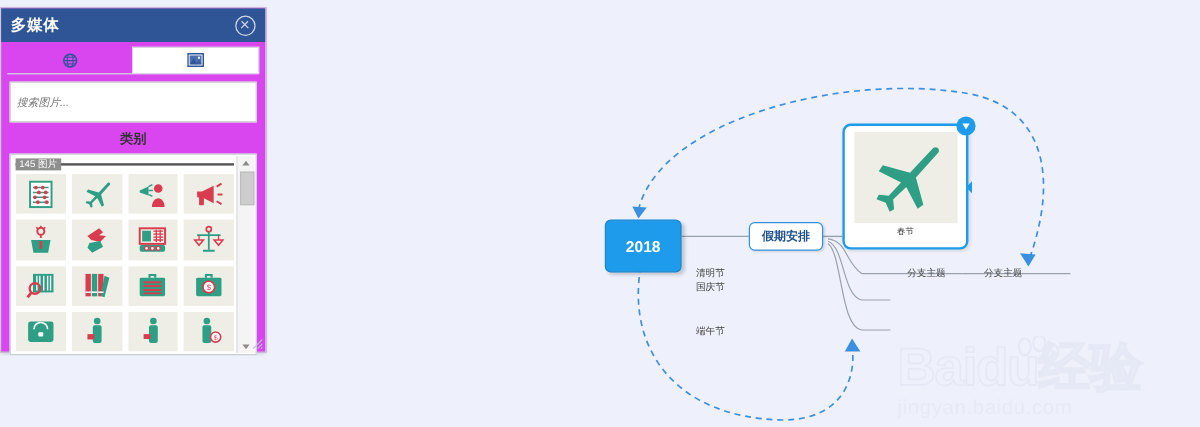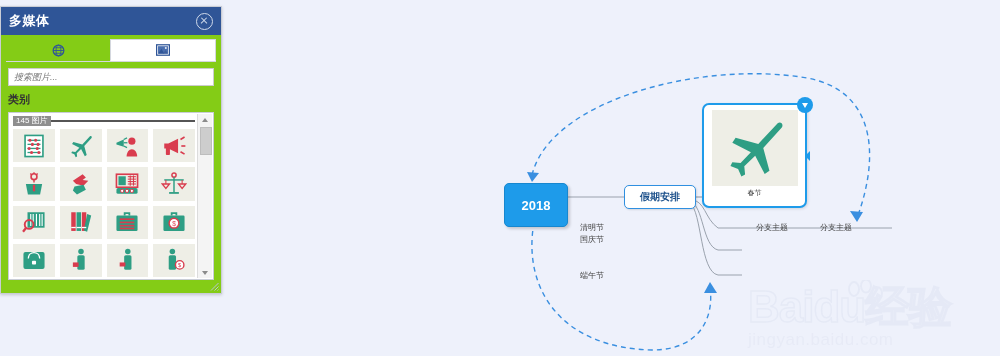--- a/index.html
+++ b/index.html
@@ -5,21 +5,21 @@
   html,body{margin:0;padding:0;}
   body{
     width:1000px;height:356px;overflow:hidden;
     background:#eef1fb;
     font-family:"Liberation Sans","DejaVu Sans",sans-serif;
     position:relative;
   }
   
   #media-dialog{
     position:absolute;left:0;top:6px;width:222px;height:288px;
-    background:#84cc16;border:1px solid #c9cdd6;
+    background:#d946ef;border:1px solid #c9cdd6;
     box-shadow:0 1px 3px rgba(0,0,0,.18);
     box-sizing:border-box;
   }
   #dialog-titlebar{
     height:28px;background:#2f5597;display:flex;align-items:center;
     padding:0 8px;box-sizing:border-box;
   }
   #dialog-title{color:#ffffff;font-size:13px;font-weight:bold;letter-spacing:.5px;flex:1;}
   .close-btn{
     width:15px;height:15px;border-radius:50%;border:1.4px solid #cfd9ea;
@@ -32,24 +32,24 @@
   .close-btn:after{transform:rotate(-45deg);}
 
   #tabstrip{height:22px;display:flex;margin:4px 5px 0 5px;border-bottom:1px solid #d4d7de;}
   .tab{flex:1;display:flex;align-items:center;justify-content:center;cursor:pointer;}
   .tab.active{background:#ffffff;border:1px solid #d4d7de;border-bottom:1px solid #ffffff;box-sizing:border-box;}
   .tab svg{display:block;}
 
   #search-input{
     display:block;margin:6px 7px 0 7px;width:calc(100% - 14px);
     height:18px;box-sizing:border-box;border:1px solid #ccc;background:#fff;
-    font-size:9px;color:#999;font-style:italic;padding:0 5px;
+    font-size:9px;color:#999;font-style:italic;padding:16px 5px;
     font-family:"Liberation Sans",sans-serif;
   }
-  #category-row{display:flex;align-items:center;margin:6px 7px 0 7px;gap:6px;}
+  #category-row{display:flex;align-items:center;margin:6px 7px 0 7px;gap:6px;flex-direction:column;}
   #category-label{font-size:11px;color:#333;font-weight:bold;}
   #category-select{
     flex:1;height:18px;border:1px solid #b8bcc4;background:#fff;
     display:flex;align-items:center;padding:0 4px;box-sizing:border-box;
     font-size:10px;color:#333;cursor:pointer;position:relative;
   }
   #category-select .arrow{
     margin-left:auto;width:0;height:0;border-left:3px solid transparent;
     border-right:3px solid transparent;border-top:4px solid #2f5597;
   }
@@ -84,21 +84,21 @@
   #canvas svg.links{position:absolute;left:0;top:0;width:768px;height:356px;}
 
   .node{position:absolute;box-sizing:border-box;}
   #node-root{
     left:272px;top:183px;width:64px;height:44px;background:#1e9bea;
     border:1px solid #1787cf;border-radius:5px;color:#fff;font-size:13px;font-weight:bold;
     display:flex;align-items:center;justify-content:center;
     box-shadow:2px 2px 3px rgba(0,0,0,.18);cursor:pointer;
   }
   #node-holiday{
-    left:392px;top:185px;width:72px;height:24px;background:#fff;
+    left:392px;top:185px;width:62px;height:24px;background:#fff;
     border:1.5px solid #2f8fe0;border-radius:5px;color:#1b4f8a;
     font-size:10px;font-weight:bold;display:flex;align-items:center;justify-content:center;
     box-shadow:1px 1px 2px rgba(0,0,0,.12);cursor:pointer;
   }
   #node-image{
     left:470px;top:103px;width:105px;height:105px;background:#fff;
     border:2.5px solid #1e9bea;border-radius:7px;cursor:pointer;
     box-shadow:1px 1px 3px rgba(0,0,0,.12);
     display:flex;flex-direction:column;align-items:center;
   }

